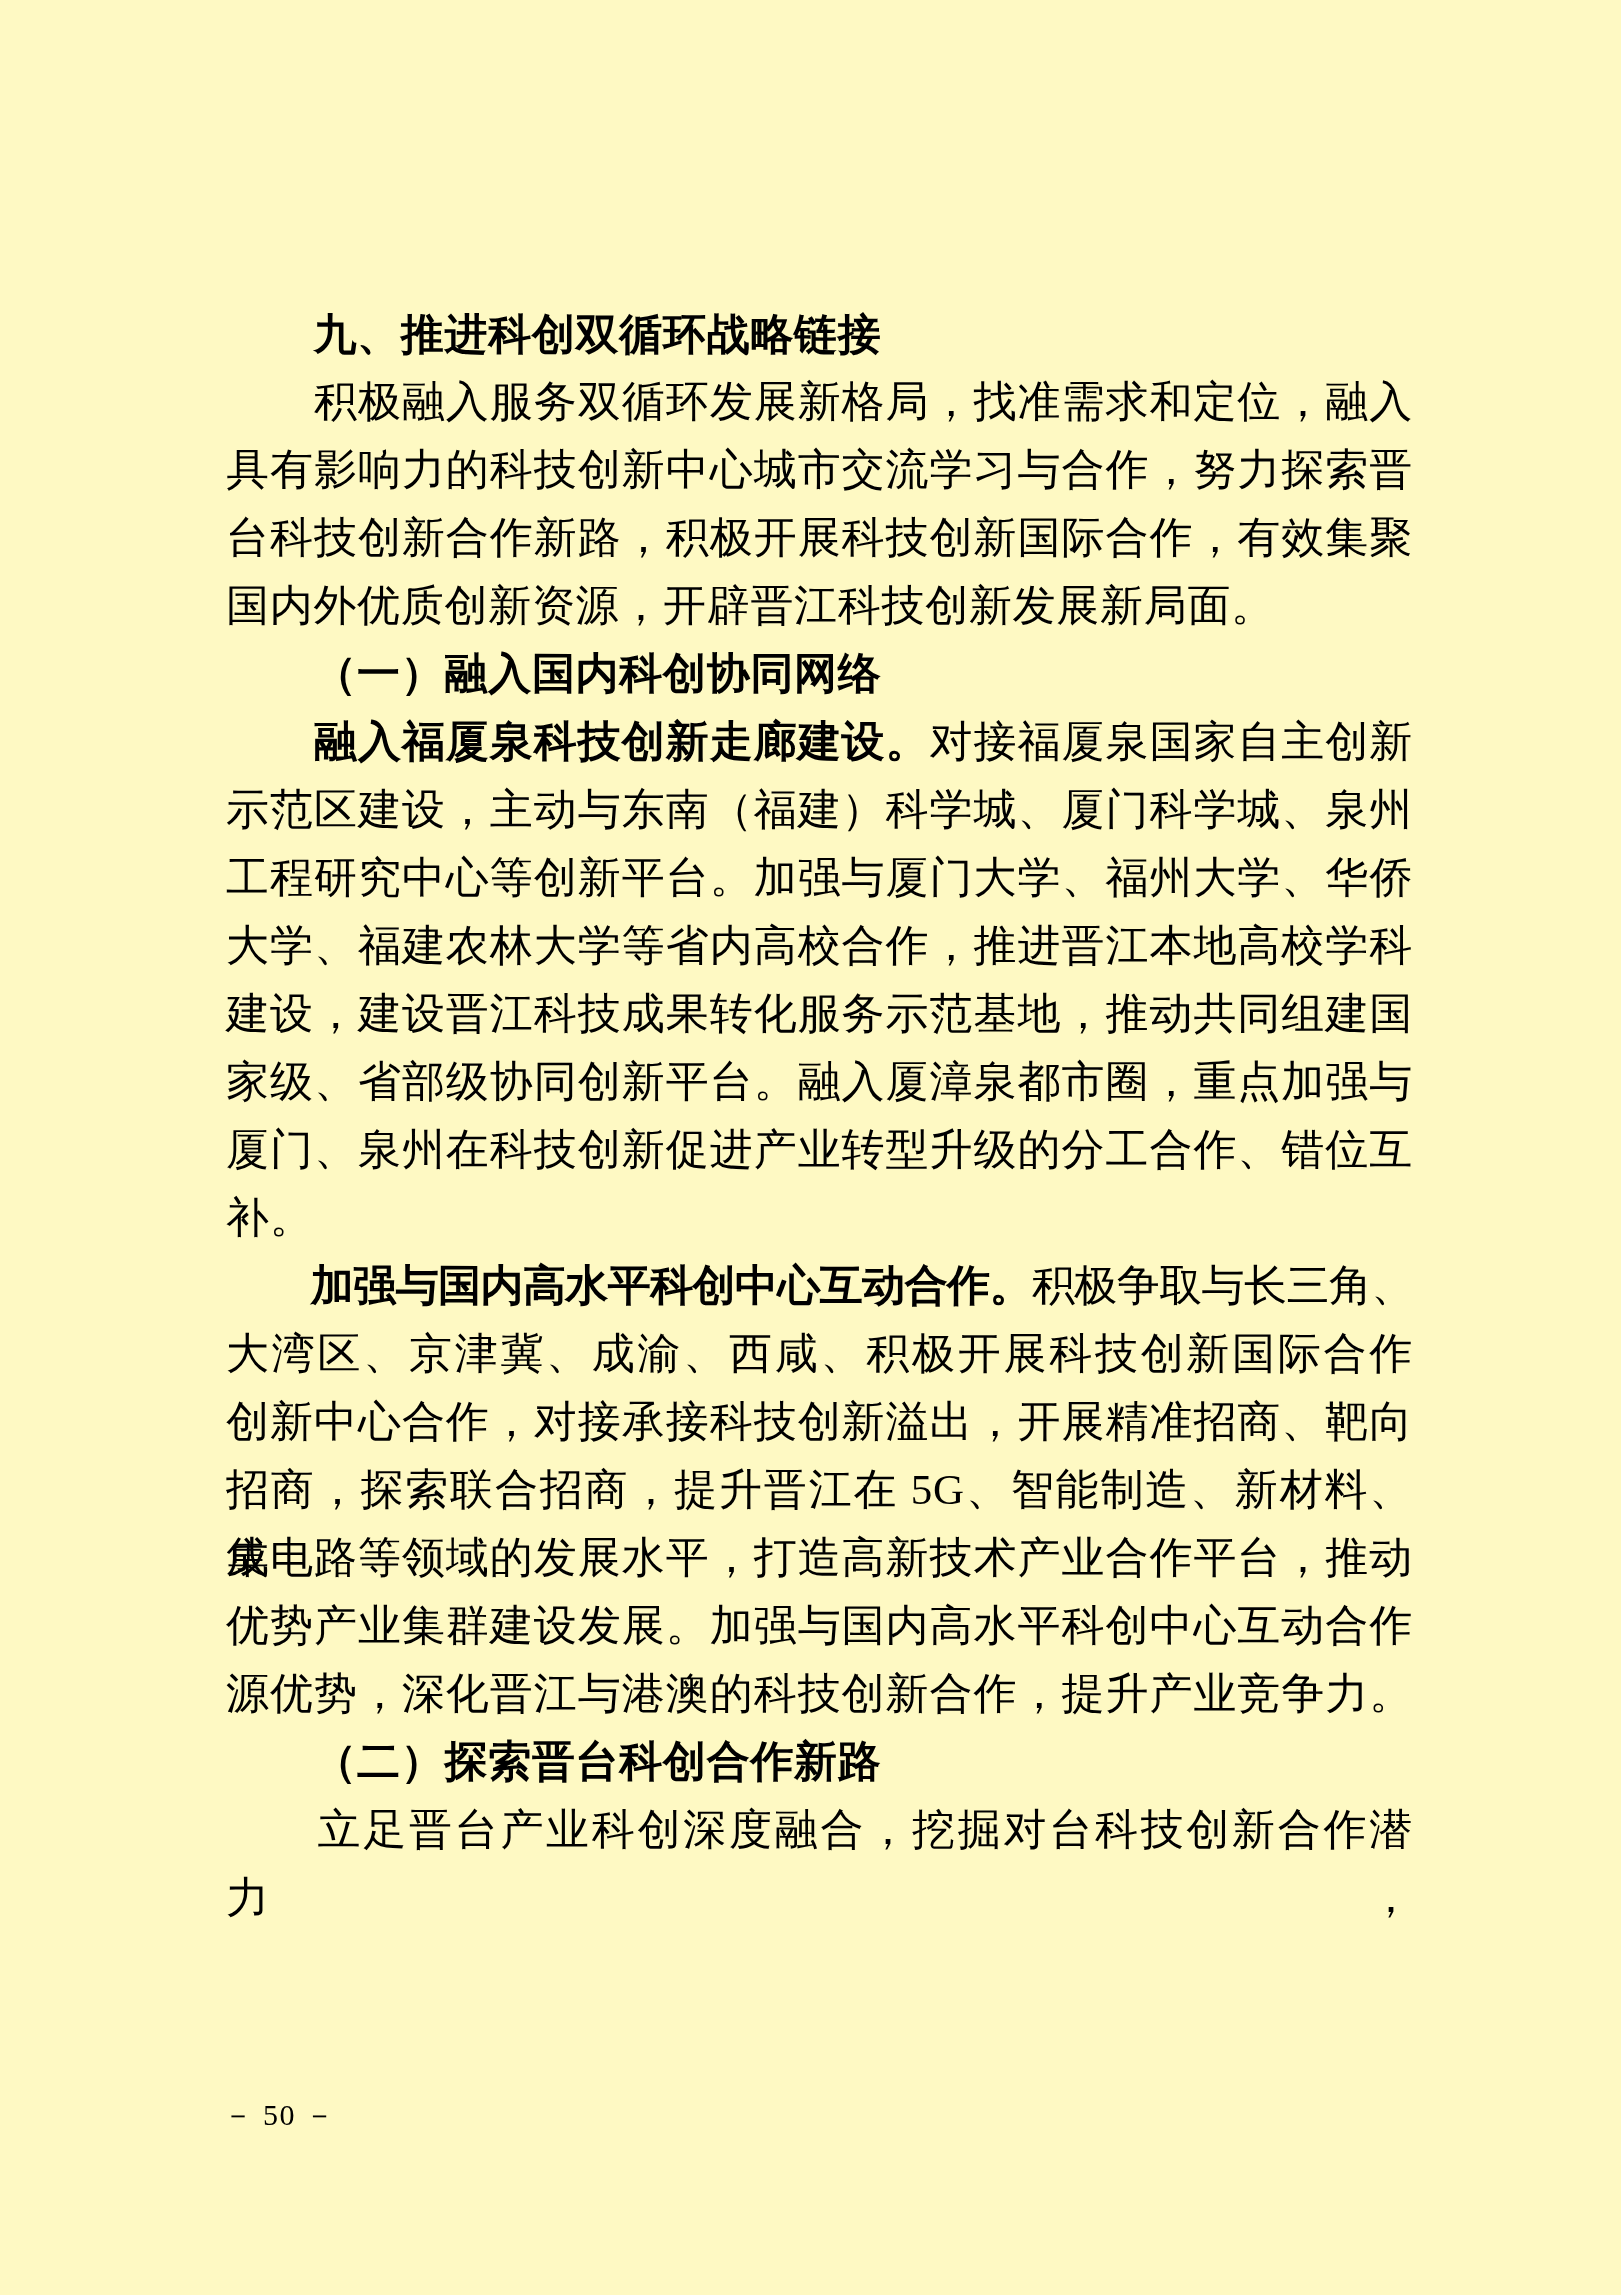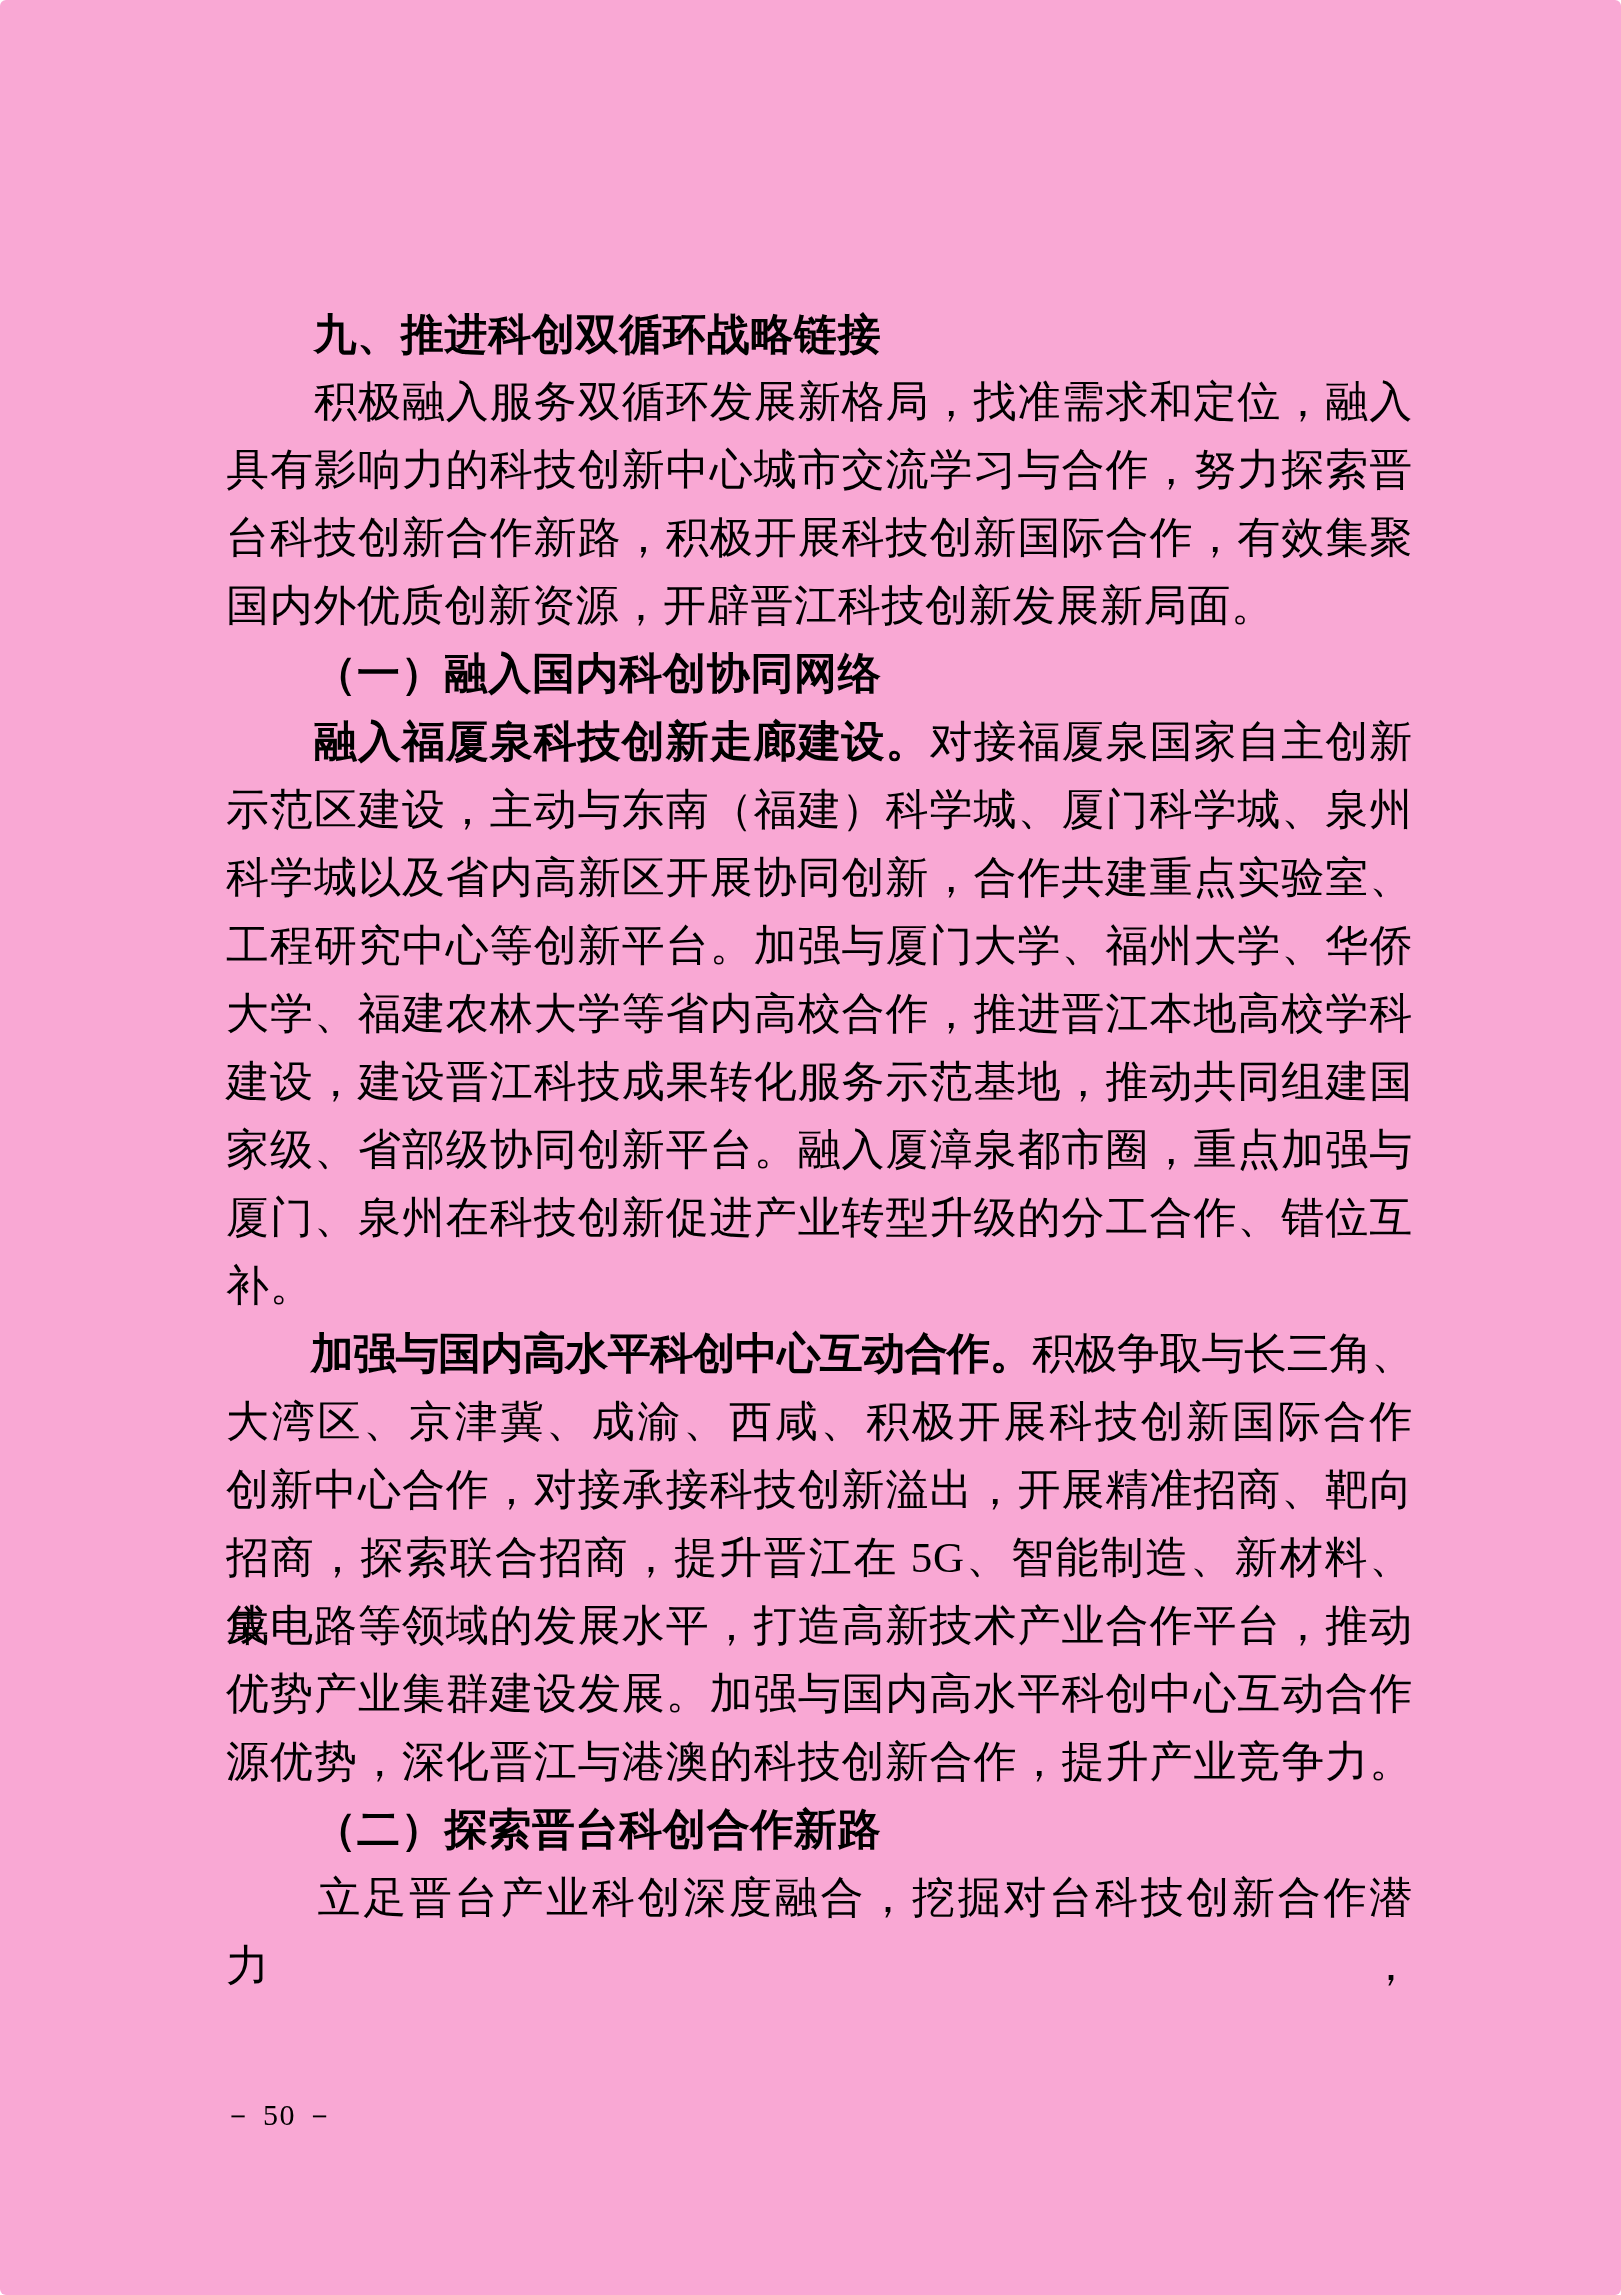--- a/index.html
+++ b/index.html
@@ -4,25 +4,24 @@
 <style>
   html, body {
     margin: 0;
     padding: 0;
     background: #ffffff;
   }
   .page {
     position: relative;
     width: 1621px;
     height: 2295px;
-    background: #f9a8d4;
+    background: #fef9c3;
     overflow: hidden;
     font-family: "Liberation Serif", "DejaVu Serif", serif;
     color: #000000;
-    border-radius: 6px;
   }
   .text-block {
     position: absolute;
     left: 226px;
     top: 300px;
     width: 1187px;
   }
   .line {
     height: 68px;
     line-height: 68px;
@@ -66,21 +65,20 @@
 <div class="page">
   <div class="text-block">
       <div class="line"><span class="b hei">　　九、推进科创双循环战略链接</span></div>
       <div class="line j"><span>　　积极融入服务双循环发展新格局，找准需求和定位，融入</span></div>
       <div class="line j"><span>具有影响力的科技创新中心城市交流学习与合作，努力探索晋</span></div>
       <div class="line j"><span>台科技创新合作新路，积极开展科技创新国际合作，有效集聚</span></div>
       <div class="line"><span>国内外优质创新资源，开辟晋江科技创新发展新局面。</span></div>
       <div class="line"><span class="b">　　（一）融入国内科创协同网络</span></div>
       <div class="line j"><span>　　</span><span class="b">融入福厦泉科技创新走廊建设。</span><span>对接福厦泉国家自主创新</span></div>
       <div class="line j"><span>示范区建设，主动与东南（福建）科学城、厦门科学城、泉州</span></div>
-      <div class="line j"><span>科学城以及省内高新区开展协同创新，合作共建重点实验室、</span></div>
       <div class="line j"><span>工程研究中心等创新平台。加强与厦门大学、福州大学、华侨</span></div>
       <div class="line j"><span>大学、福建农林大学等省内高校合作，推进晋江本地高校学科</span></div>
       <div class="line j"><span>建设，建设晋江科技成果转化服务示范基地，推动共同组建国</span></div>
       <div class="line j"><span>家级、省部级协同创新平台。融入厦漳泉都市圈，重点加强与</span></div>
       <div class="line j"><span>厦门、泉州在科技创新促进产业转型升级的分工合作、错位互</span></div>
       <div class="line"><span>补。</span></div>
       <div class="line j tight"><span>　　</span><span class="b">加强与国内高水平科创中心互动合作。</span><span>积极争取与长三角、</span></div>
       <div class="line j"><span>大湾区、京津冀、成渝、西咸、积极开展科技创新国际合作</span></div>
       <div class="line j"><span>创新中心合作，对接承接科技创新溢出，开展精准招商、靶向</span></div>
       <div class="line j"><span>招商，探索联合招商，提升晋江在 5G、智能制造、新材料、集</span></div>

